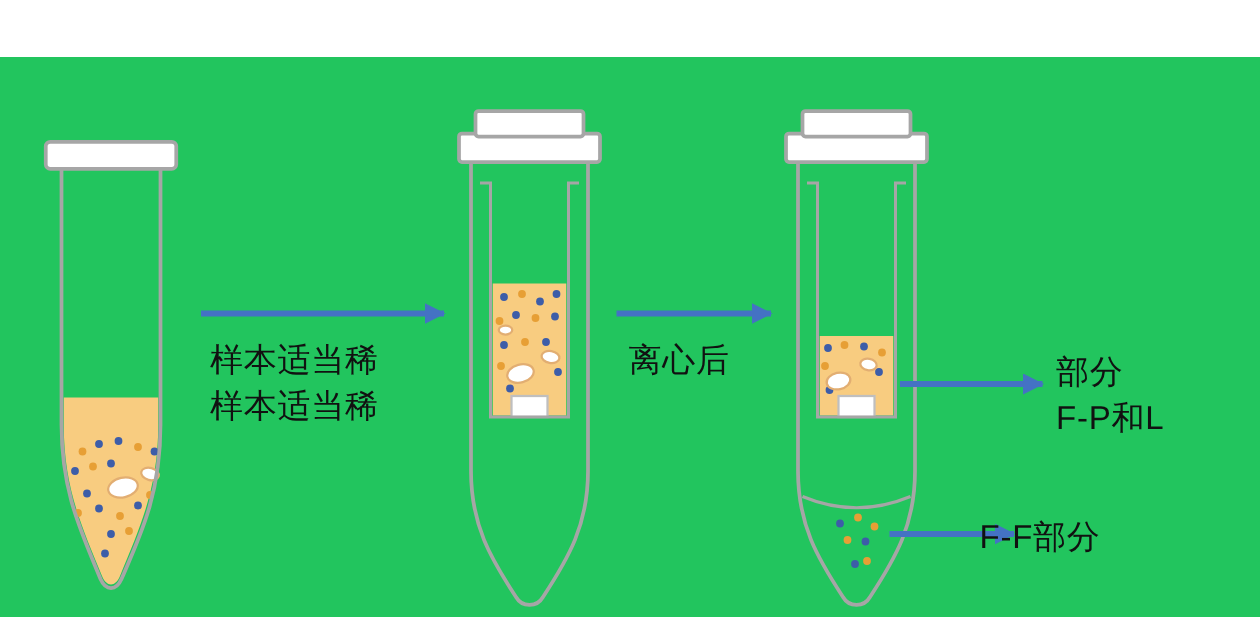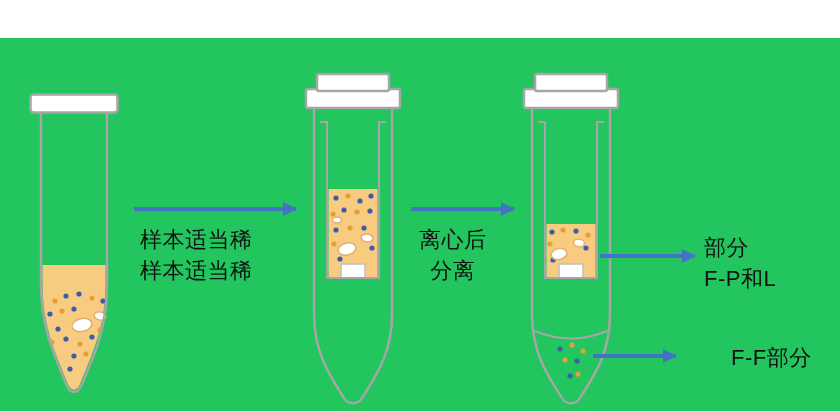--- a/index.html
+++ b/index.html
@@ -137,25 +137,24 @@
     </g>
   </svg>
 
   <div class="flow-label" style="left:140px; top:186px;">
     <div>样本适当稀</div>
     <div>样本适当稀</div>
   </div>
 
   <div class="flow-label" style="left:419px; top:186px;text-align:center;">
     <div>离心后</div>
-    <div>分离</div>
   </div>
 
   <div class="flow-label" style="left:704px; top:194px;">
     <div>部分</div>
     <div>F-P和L</div>
   </div>
 
-  <div class="flow-label" style="left:731px; top:304px;text-align:right;">
+  <div class="flow-label" style="left:653px; top:304px;text-align:right;">
     <div>F-F部分</div>
   </div>
 
 </div>
 
 </body></html>

